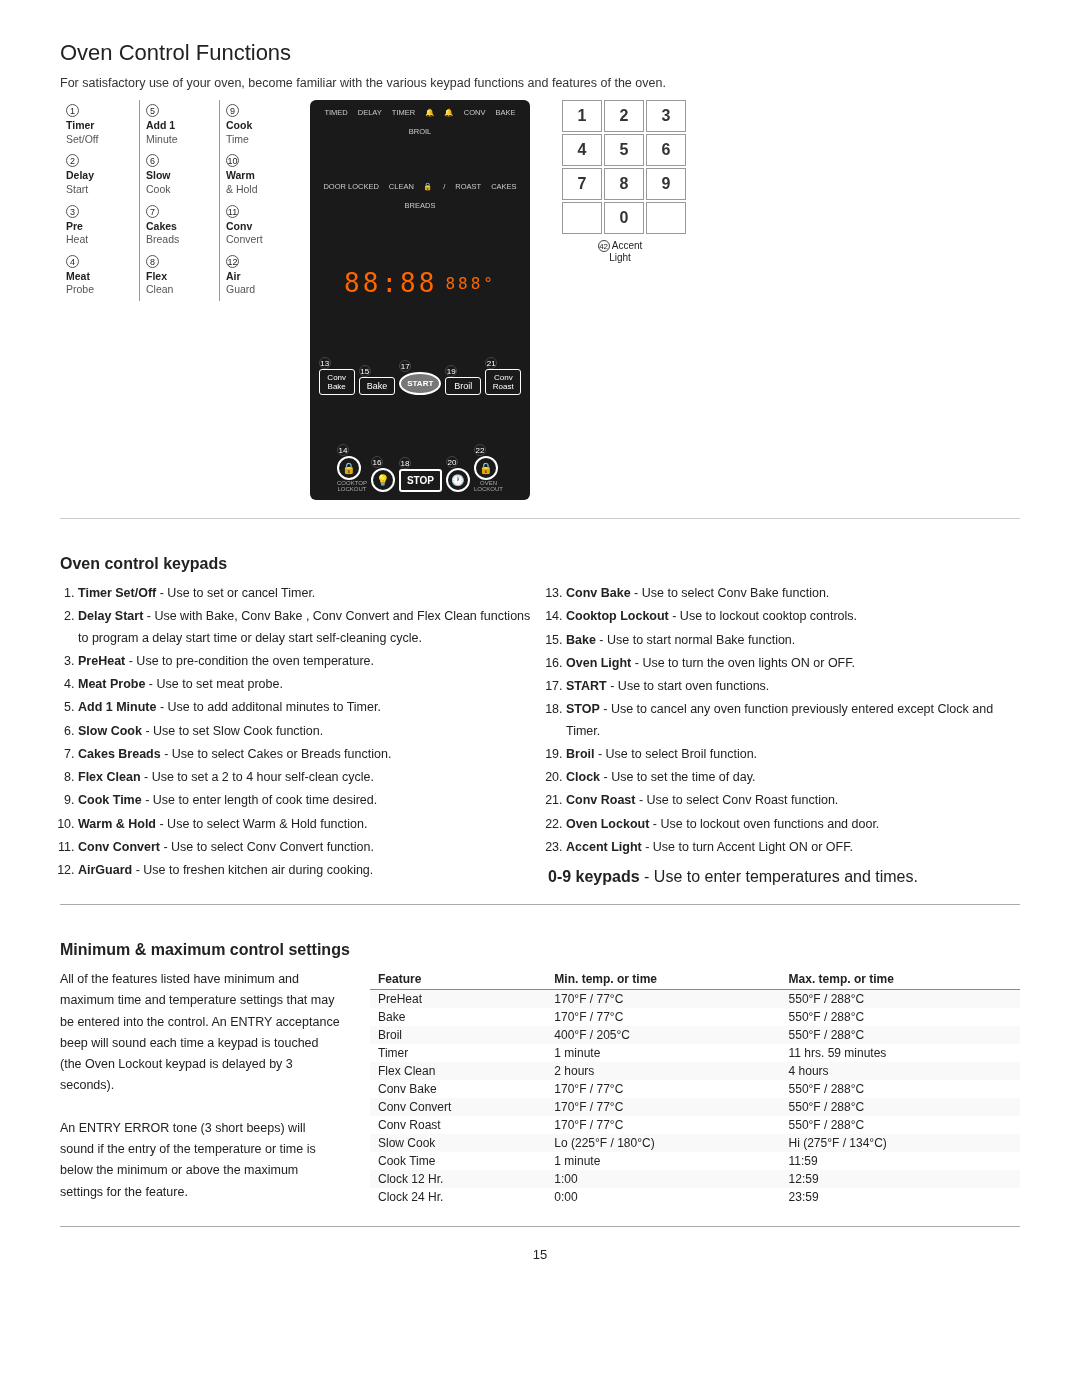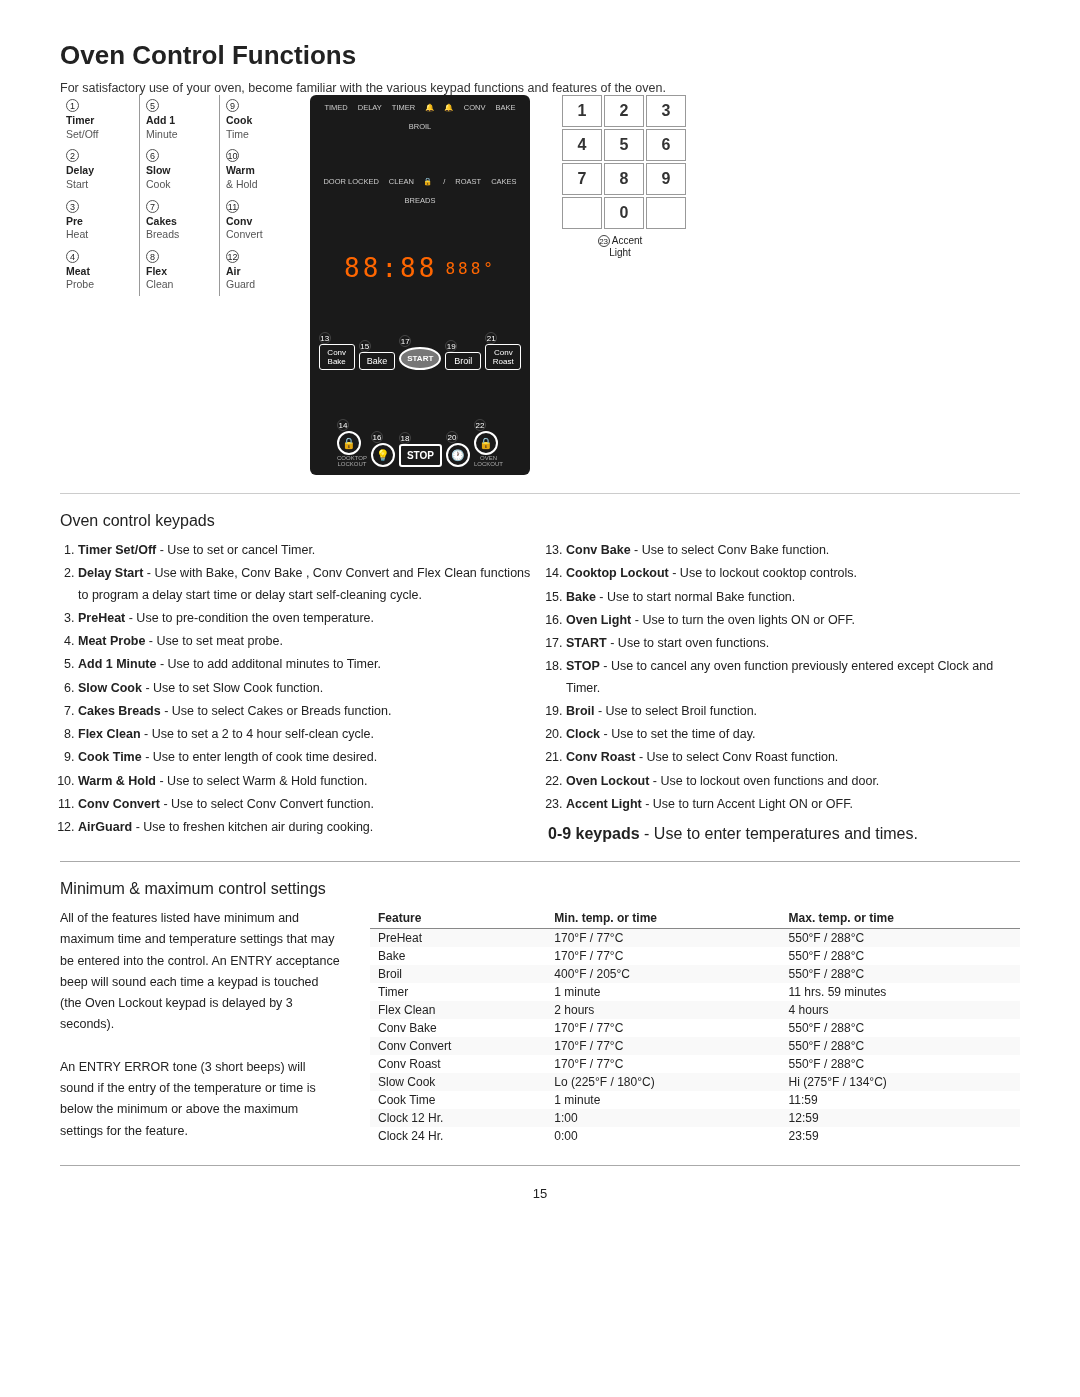--- a/index.html
+++ b/index.html
@@ -6,27 +6,27 @@
     body {
       font-family: Arial, sans-serif;
       background: #fff;
       color: #222;
       font-size: 13px;
       width: 1080px;
       min-height: 1397px;
       padding: 40px 60px;
     }
     h1 {
-      font-size: 26px;
-      font-weight: bold;
+      font-size: 22px;
+      font-weight: normal;
       margin-bottom: 10px;
     }
     .intro {
       font-size: 12.5px;
-      margin-bottom: 0;
+      margin-bottom: 10px;
       color: #333;
     }
     
     .diagram-area {
       display: flex;
       align-items: flex-start;
       margin-bottom: 18px;
       border-bottom: 1px solid #ccc;
       padding-bottom: 18px;
     }
@@ -77,21 +77,21 @@
       flex-direction: column;
       align-items: center;
       gap: 43px;
     }
     .oven-display {
       background: #1a1a1a;
       color: #ff6600;
       font-size: 26px;
       font-family: monospace;
       letter-spacing: 3px;
-      margin: 2px 0;
+      margin: 12px 0;
       display: flex;
       align-items: center;
       gap: 4px;
     }
     .ctrl-btn {
       border: 2px solid #fff;
       border-radius: 4px;
       padding: 4px 6px;
       font-size: 9px;
       text-align: center;
@@ -125,22 +125,22 @@
       border: 1px solid #999;
       text-align: center;
       font-size: 16px;
       font-weight: bold;
       padding: 6px 0;
       color: #333;
     }
     
     h2 {
       font-size: 16px;
-      font-weight: normal;
-      margin-top: 18px;
+      font-weight: bold;
+      margin-top: 36px;
       margin-bottom: 10px;
     }
     
     .keypads-section {
       display: flex;
       gap: 16px;
       margin-bottom: 18px;
       justify-content: center;
     }
     .keypads-col {
@@ -344,21 +344,21 @@
         <div class="num-pad-cell">5</div>
         <div class="num-pad-cell">6</div>
         <div class="num-pad-cell">7</div>
         <div class="num-pad-cell">8</div>
         <div class="num-pad-cell">9</div>
         <div class="num-pad-cell"></div>
         <div class="num-pad-cell">0</div>
         <div class="num-pad-cell"></div>
       </div>
     <div style="font-size:10px;margin-top:6px;text-align:center;">
-      <span class="small-circ">23</span> Accent<br>Light
+      <span class="small-circ">42</span> Accent<br>Light
     </div>
   </div>
 </div>
 
 <h2>Oven control keypads</h2>
 <div class="keypads-section">
   <div class="keypads-col">
     <ol id="keypads-list-col1">
         <li><strong>Timer Set/Off</strong> - Use to set or cancel Timer.</li>
         <li><strong>Delay Start</strong> - Use with Bake, Conv Bake , Conv Convert and Flex Clean functions to program a delay start time or delay start self-cleaning cycle.</li>

